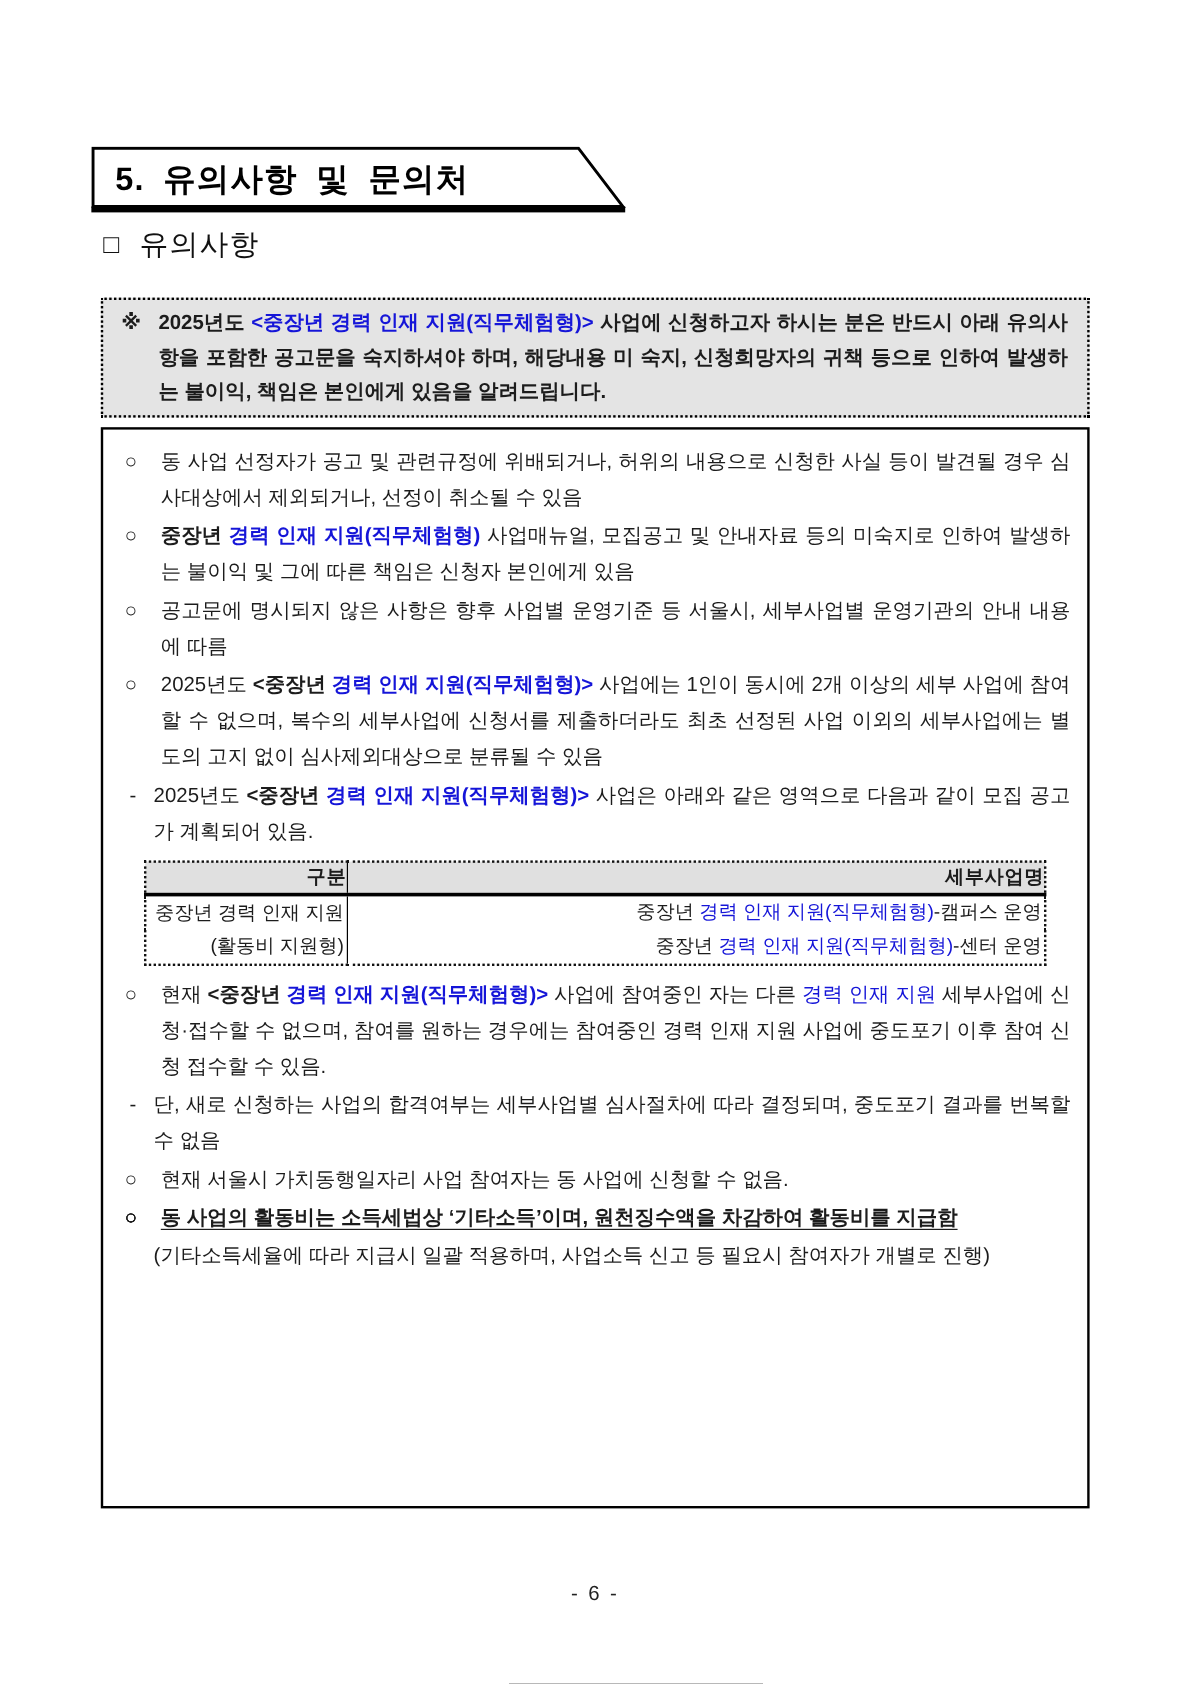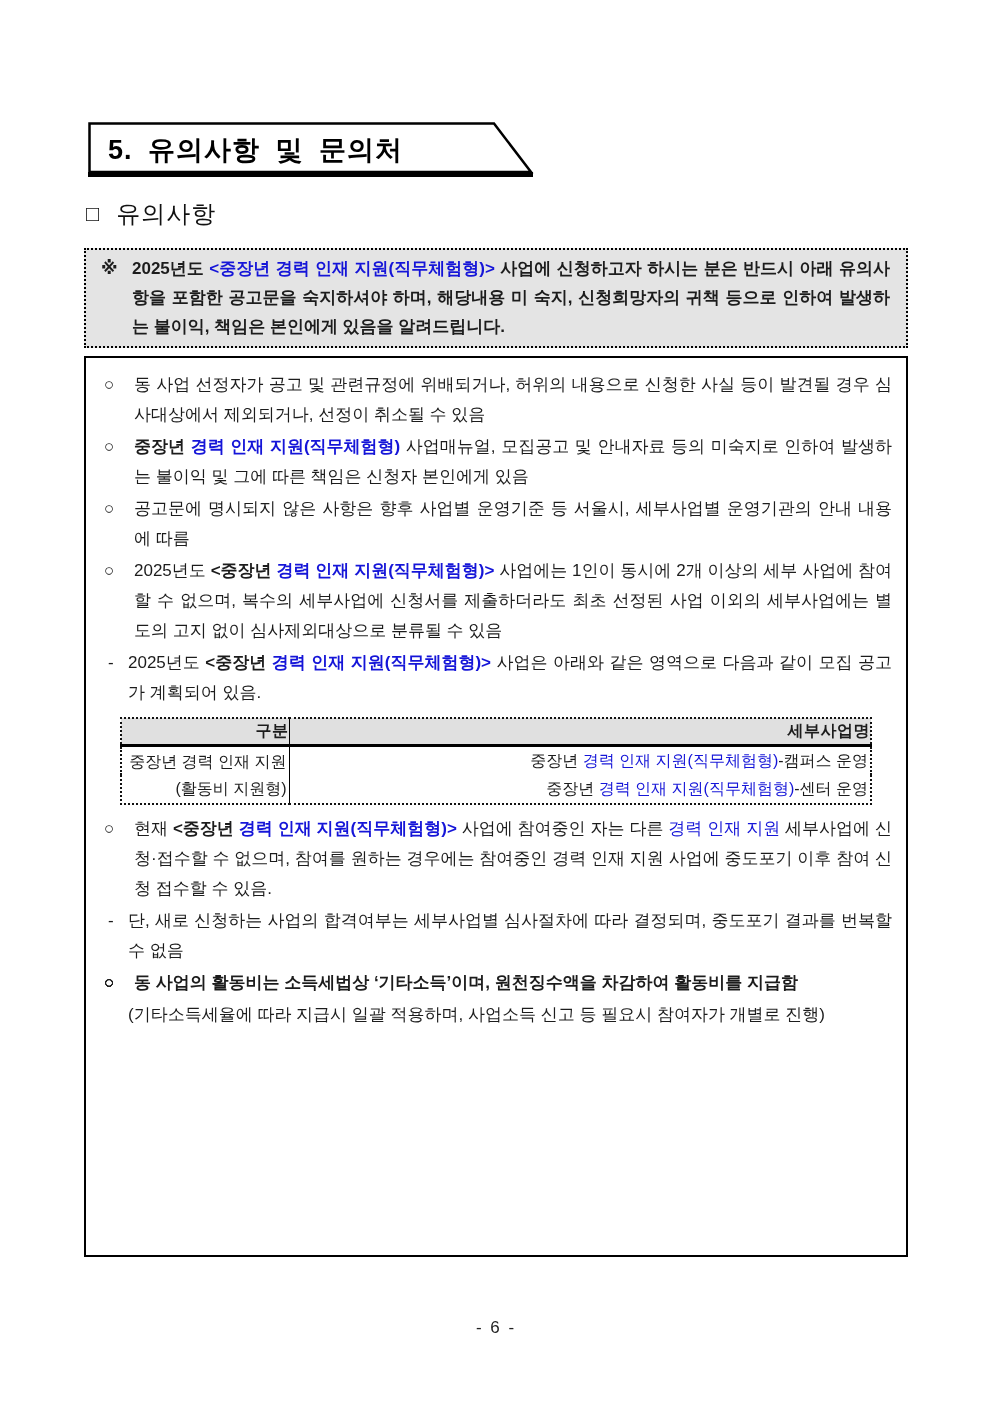--- a/index.html
+++ b/index.html
@@ -13,33 +13,33 @@
   .page{
     position:relative;
     width:992px;height:1403px;
     background:#ffffff;
     font-family:"Liberation Sans","DejaVu Sans",sans-serif;
     color:var(--ink);
     overflow:hidden;
   }
   
   .title-banner{
-    position:absolute;left:88px;top:122px;
+    position:absolute;left:76px;top:122px;
     width:446px;height:57px;
   }
   .title-banner svg{position:absolute;left:0;top:0;}
   .title-banner .title-text{
     position:absolute;left:20px;top:50%;
     transform:translateY(-54%);
     font-size:27px;font-weight:bold;color:#000;
     letter-spacing:1px;word-spacing:7px;white-space:nowrap;
   }
   
   .subsection{
-    position:absolute;left:86px;top:198px;
+    position:absolute;left:86px;top:188px;
     font-size:24px;color:#111;letter-spacing:1px;
   }
   .subsection .sq{font-size:22px;margin-right:16px;position:relative;top:-1px;}
   
   .notice-box{
     position:absolute;left:84px;top:248px;width:824px;
     background:var(--notice-bg);
     border:2px dotted #000;
     padding:4px 16px 5px 46px;
     font-size:17px;font-weight:bold;line-height:29px;
@@ -60,21 +60,21 @@
     margin:2px 0;
     text-align:justify;
     word-break:break-all;
   }
   .item .bullet{position:absolute;left:4px;top:0;}
   .item.dash{padding-left:28px;}
   .item.dash .bullet{left:8px;}
   .item.plain{padding-left:28px;}
   .seg-blue{color:var(--blue);}
   .seg-bold{font-weight:bold;}
-  .seg-underline{text-underline-offset:4px;}
+  .seg-underline{text-decoration:underline;text-underline-offset:4px;}
   
   table.program-table{
     border-collapse:collapse;
     margin:9px 0 9px 20px;
     width:752px;
     border:2px dotted #111;
     font-size:16px;
     table-layout:fixed;
   }
   table.program-table th{
@@ -147,21 +147,21 @@
         </tr>
         <tr>
           <td><span>중장년 </span><span class="seg-blue">경력 인재 지원(직무체험형)</span><span>-센터 운영</span></td>
         </tr>
       </tbody>
     </table>
 
     <div id="items-after">
         <div class="item circle"><span class="bullet">○</span><span><span>현재 </span><span class="seg-bold">&lt;중장년 </span><span class="seg-bold seg-blue">경력 인재 지원(직무체험형)&gt;</span><span> 사업에 참여중인 자는 다른 </span><span class="seg-blue">경력 인재 지원</span><span> 세부사업에 신청·접수할 수 없으며, 참여를 원하는 경우에는 참여중인 경력 인재 지원 사업에 중도포기 이후 참여 신청 접수할 수 있음.</span></span></div>
         <div class="item dash"><span class="bullet">-</span><span><span>단, 새로 신청하는 사업의 합격여부는 세부사업별 심사절차에 따라 결정되며, 중도포기 결과를 번복할 수 없음</span></span></div>
-        <div class="item circle"><span class="bullet">○</span></div>
+        <div class="item circle"><span class="bullet">○</span><span><span>현재 서울시 가치동행일자리 사업 참여자는 동 사업에 신청할 수 없음.</span></span></div>
         <div class="item circle"><span class="bullet">○</span></div>
         <div class="item circle"><span class="bullet">○</span></div>
         <div class="item circle"><span class="bullet">○</span></div>
         <div class="item circle"><span class="bullet">○</span><span><span class="seg-bold seg-underline">동 사업의 활동비는 소득세법상 ‘기타소득’이며, 원천징수액을 차감하여 활동비를 지급함</span></span></div>
         <div class="item plain"><span class="bullet"></span><span><span>(기타소득세율에 따라 지급시 일괄 적용하며, 사업소득 신고 등 필요시 참여자가 개별로 진행)</span></span></div>
       </div>
   </div>
 
   <div class="page-number">- 6 -</div>
 

